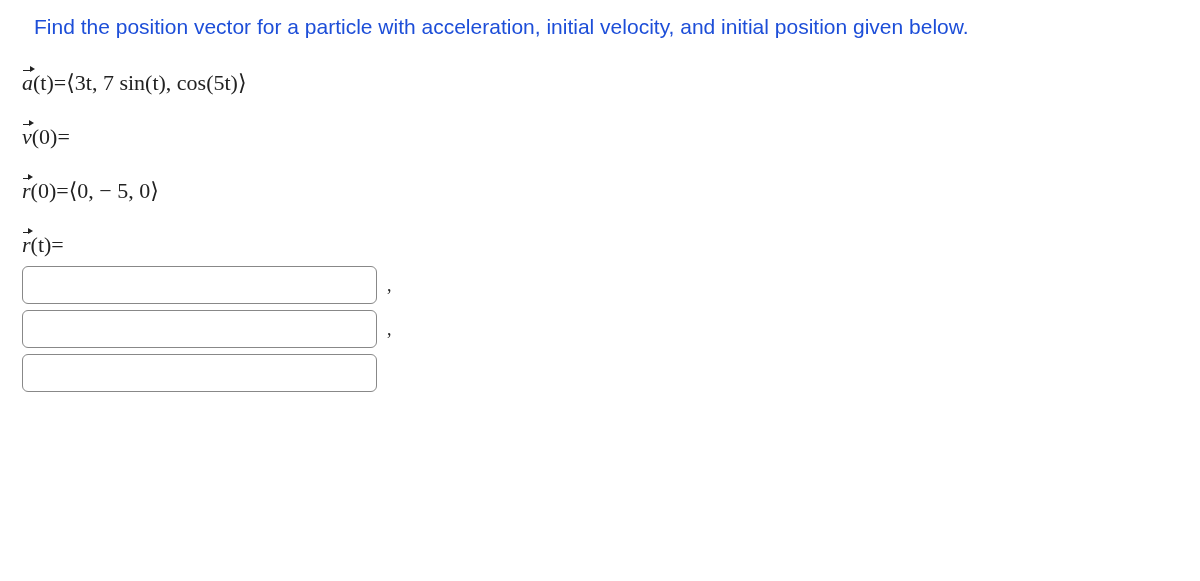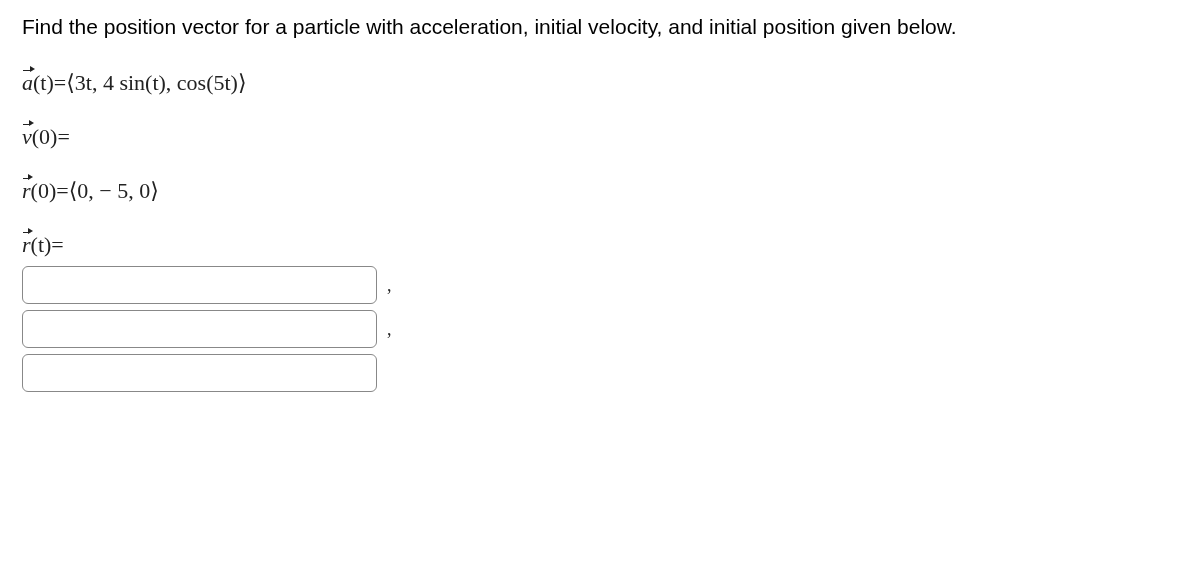--- a/index.html
+++ b/index.html
@@ -11,22 +11,23 @@
     font-family: "Helvetica Neue", Arial, sans-serif;
     color: #333;
   }
   .container {
     padding: 12px 22px;
     box-sizing: border-box;
   }
   .problem-text {
     font-size: 21px;
     line-height: 1.45;
-    color: #000000;
+    color: #1d4ed8;
     margin-bottom: 28px;
+    margin-left: 12px;
   }
   .equation {
     font-family: "Georgia", "Times New Roman", serif;
     font-size: 22px;
     color: #222;
     margin-bottom: 28px;
     display: flex;
     align-items: center;
   }
   .vec {
@@ -90,21 +91,21 @@
 </head>
 <body>
 
 <div class="container">
   <div class="problem-text">Find the position vector for a particle with acceleration, initial velocity, and initial position given below.</div>
 
   <div class="equation">
     <span class="vec">a</span>
       <span>(t)</span>
       <span> = </span>
-      <span>⟨3t, 4 sin(t), cos(5t)⟩</span>
+      <span>⟨3t, 7 sin(t), cos(5t)⟩</span>
   </div>
 
   <div class="equation">
     <span class="vec">v</span>
       <span>(0)</span>
       <span> = </span>
   </div>
 
   <div class="equation">
     <span class="vec">r</span>

